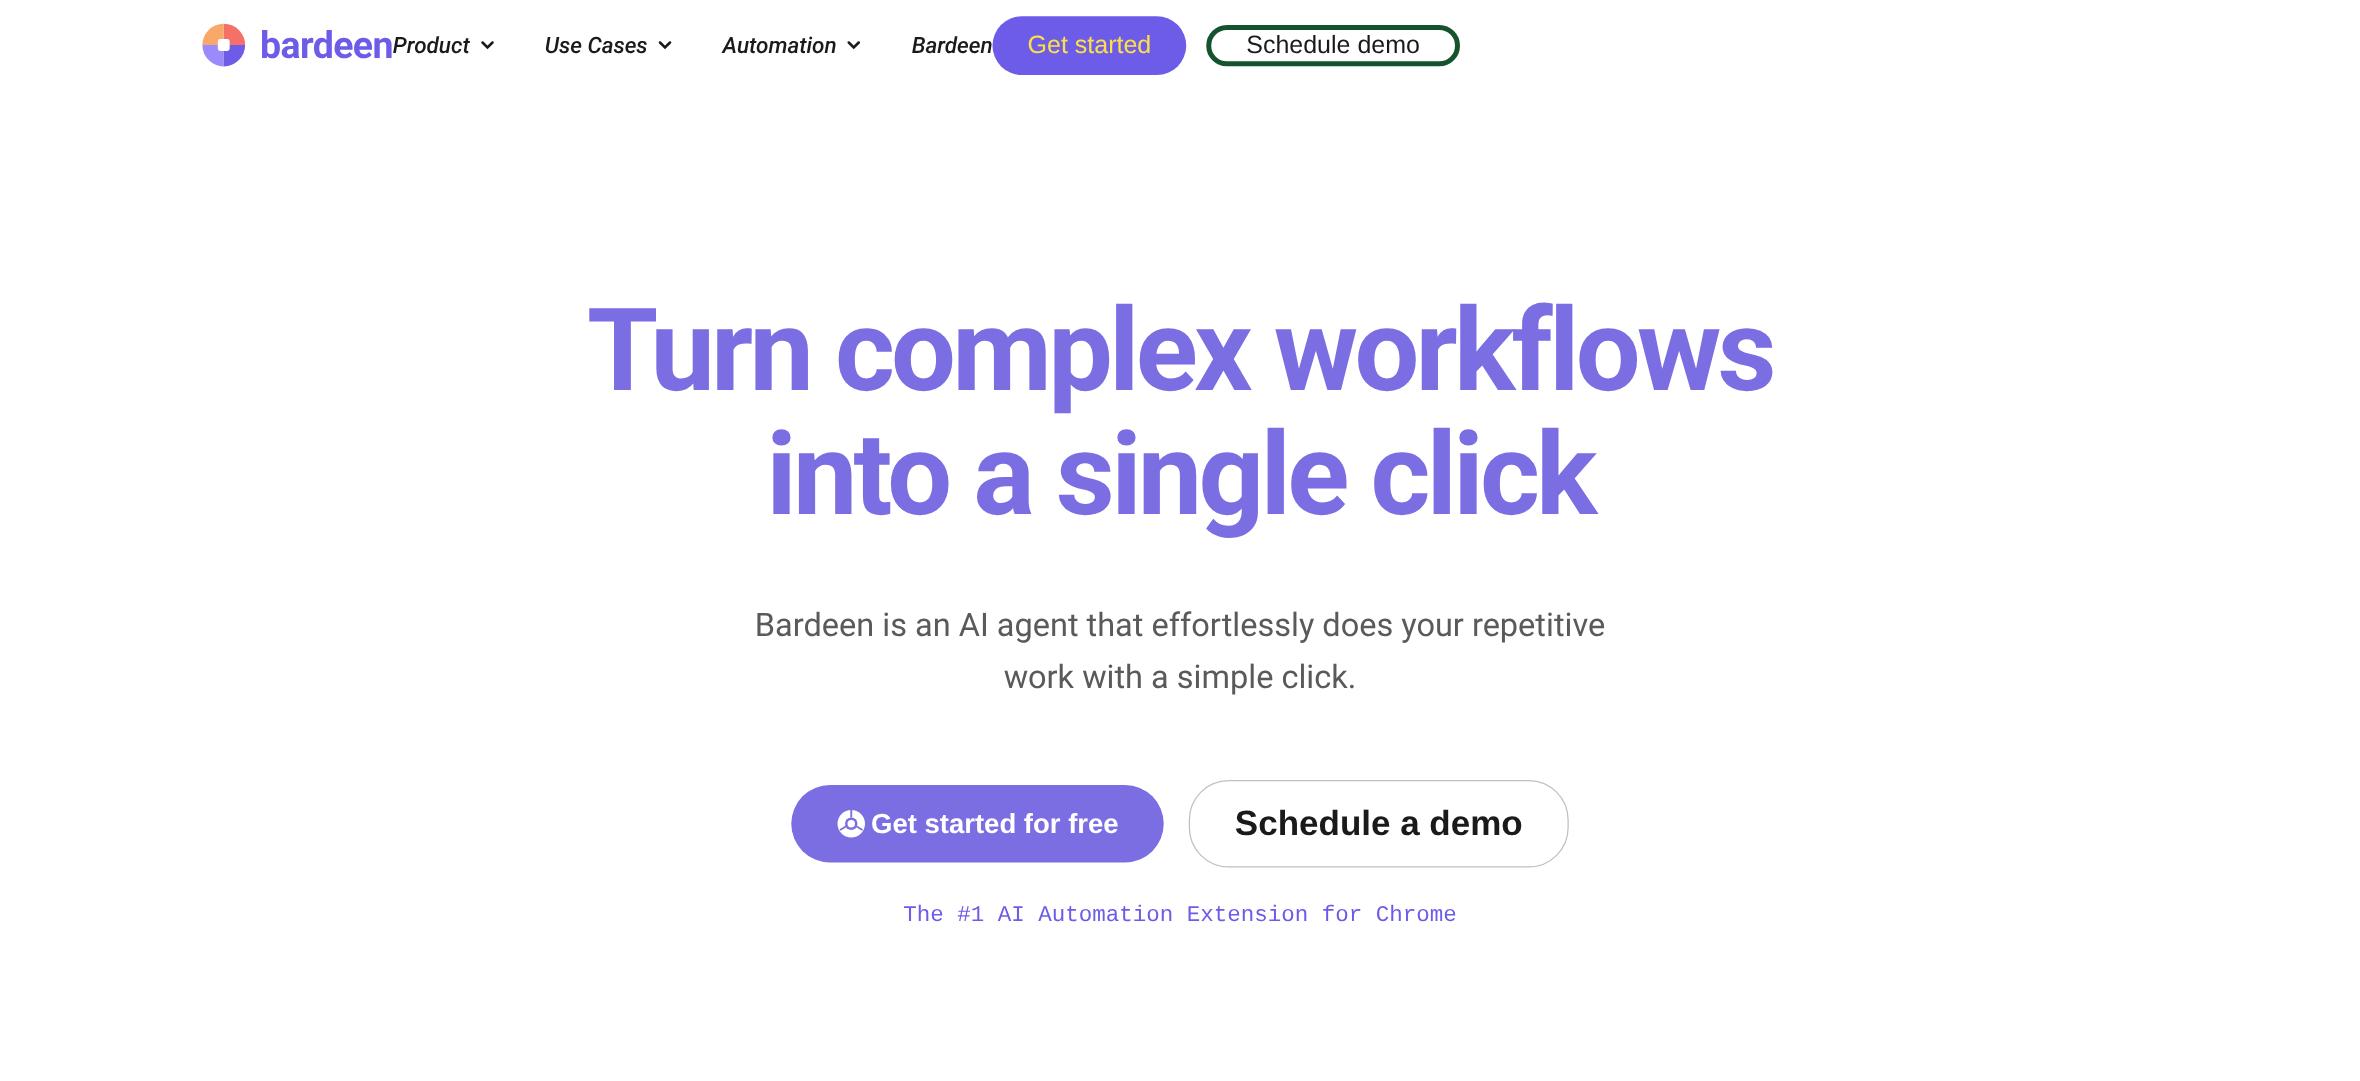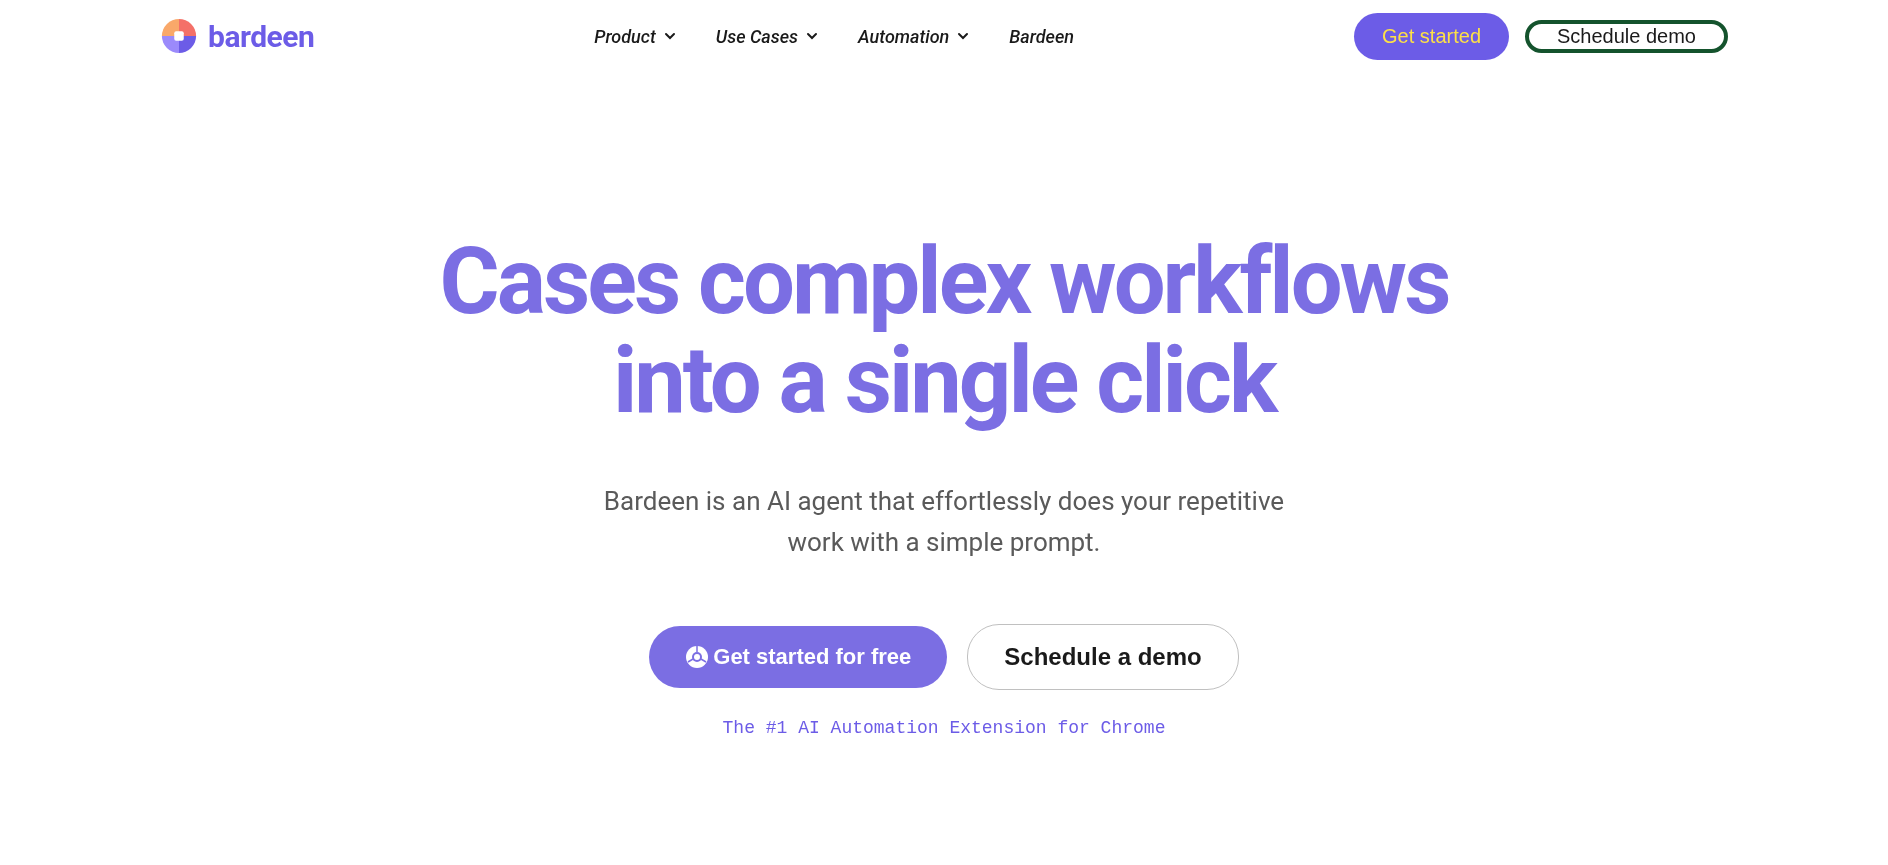--- a/index.html
+++ b/index.html
@@ -12,21 +12,20 @@
       font-family: -apple-system, BlinkMacSystemFont, 'Segoe UI', Roboto, Helvetica, Arial, sans-serif;
       background: #ffffff;
       width: 1888px;
       height: 865px;
       overflow: hidden;
     }
     
     .header {
       display: flex;
       align-items: center;
-      justify-content: space-between;
       padding: 16px 160px;
       height: 72px;
     }
     
     .logo-section {
       display: flex;
       align-items: center;
       gap: 10px;
     }
     
@@ -137,21 +136,21 @@
       align-items: center;
       gap: 4px;
     }
     
     .btn-hero-secondary {
       background: #ffffff;
       color: #1a1a1a;
       border: 1px solid #c0c0c0;
       padding: 18px 36px;
       border-radius: 32px;
-      font-size: 24px;
+      font-size: 28px;
       font-weight: 600;
       cursor: pointer;
     }
     
     .tagline {
       font-size: 18px;
       color: #6C5CE7;
       cursor: pointer;
       font-family: Liberation Mono, monospace;
     }
@@ -203,24 +202,24 @@
   </nav>
 
   <div class="header-actions">
     <button class="btn-primary">Get started</button>
     <button class="btn-secondary">Schedule demo</button>
   </div>
 </header>
 
 <section class="hero">
   <h1 class="hero-title">
-    <span>Cases complex workflows</span><br>
+    <span>Turn complex workflows</span><br>
     <span>into a single click</span>
   </h1>
-  <p class="hero-subtitle">Bardeen is an AI agent that effortlessly does your repetitive work with a simple prompt.</p>
+  <p class="hero-subtitle">Bardeen is an AI agent that effortlessly does your repetitive work with a simple click.</p>
   
   <div class="hero-actions">
     <button class="btn-hero-primary">
       <svg class="chrome-icon" viewBox="0 0 24 24">
         <circle cx="12" cy="12" r="11" fill="#ffffff"></circle>
         <circle cx="12" cy="12" r="5" fill="#7B6EE3"></circle>
         <circle cx="12" cy="12" r="3" fill="#ffffff"></circle>
         <path d="M 12 1 L 12 7" stroke="#7B6EE3" stroke-width="1.5"></path>
         <path d="M 3 17 L 8 14" stroke="#7B6EE3" stroke-width="1.5"></path>
         <path d="M 21 17 L 16 14" stroke="#7B6EE3" stroke-width="1.5"></path>

